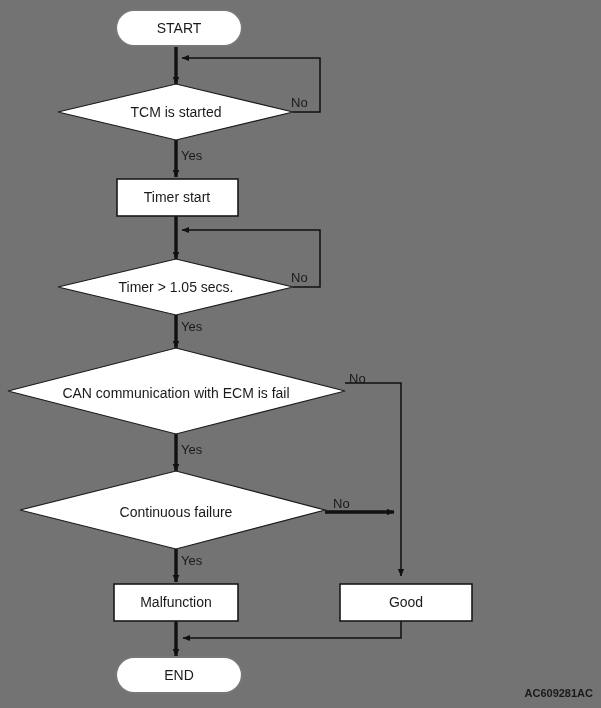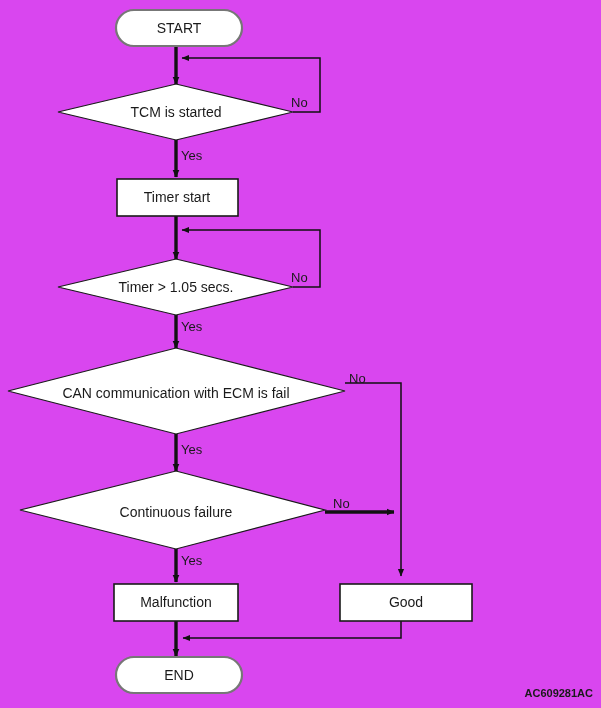--- a/index.html
+++ b/index.html
@@ -7,21 +7,21 @@
     padding: 0;
     background: #ffffff;
   }
   body {
     font-family: "Liberation Sans", sans-serif;
   }
   #canvas {
     position: relative;
     width: 601px;
     height: 708px;
-    background: #d946ef;
+    background: #737373;
     overflow: hidden;
   }
   #flow-svg {
     position: absolute;
     left: 0;
     top: 0;
   }
   .node-text {
     font-family: "Liberation Sans", sans-serif;
     font-size: 14px;

